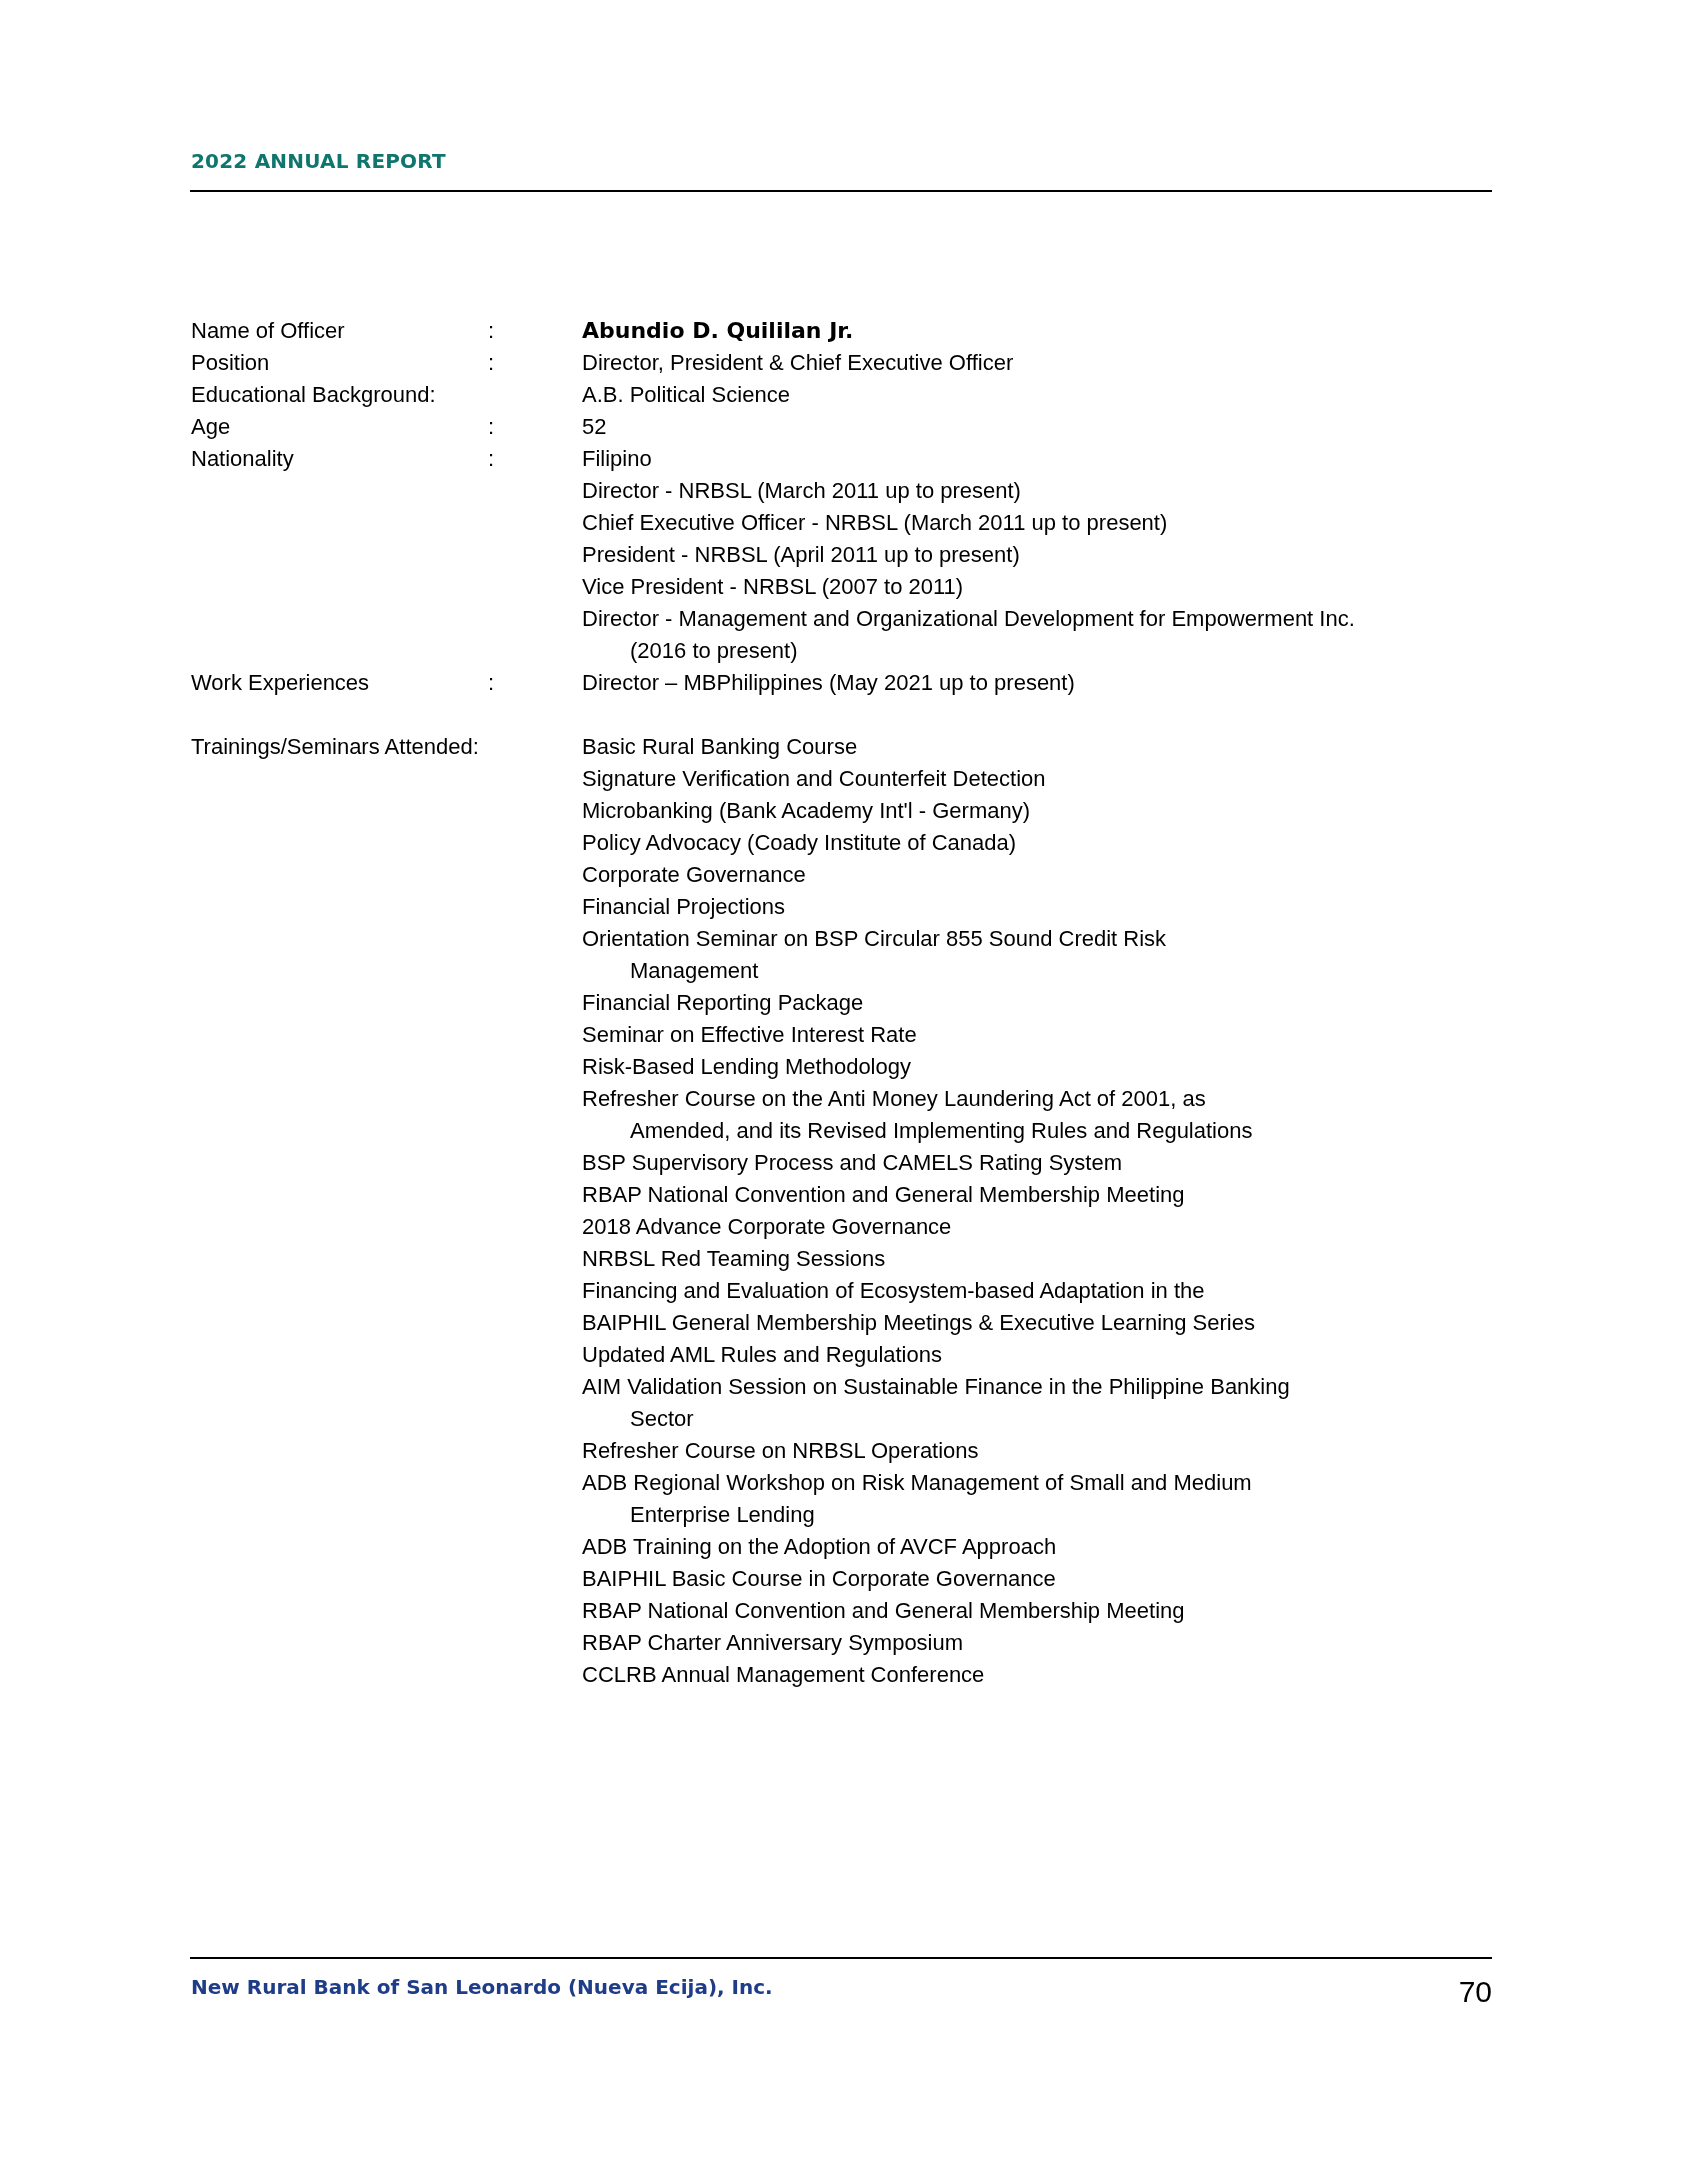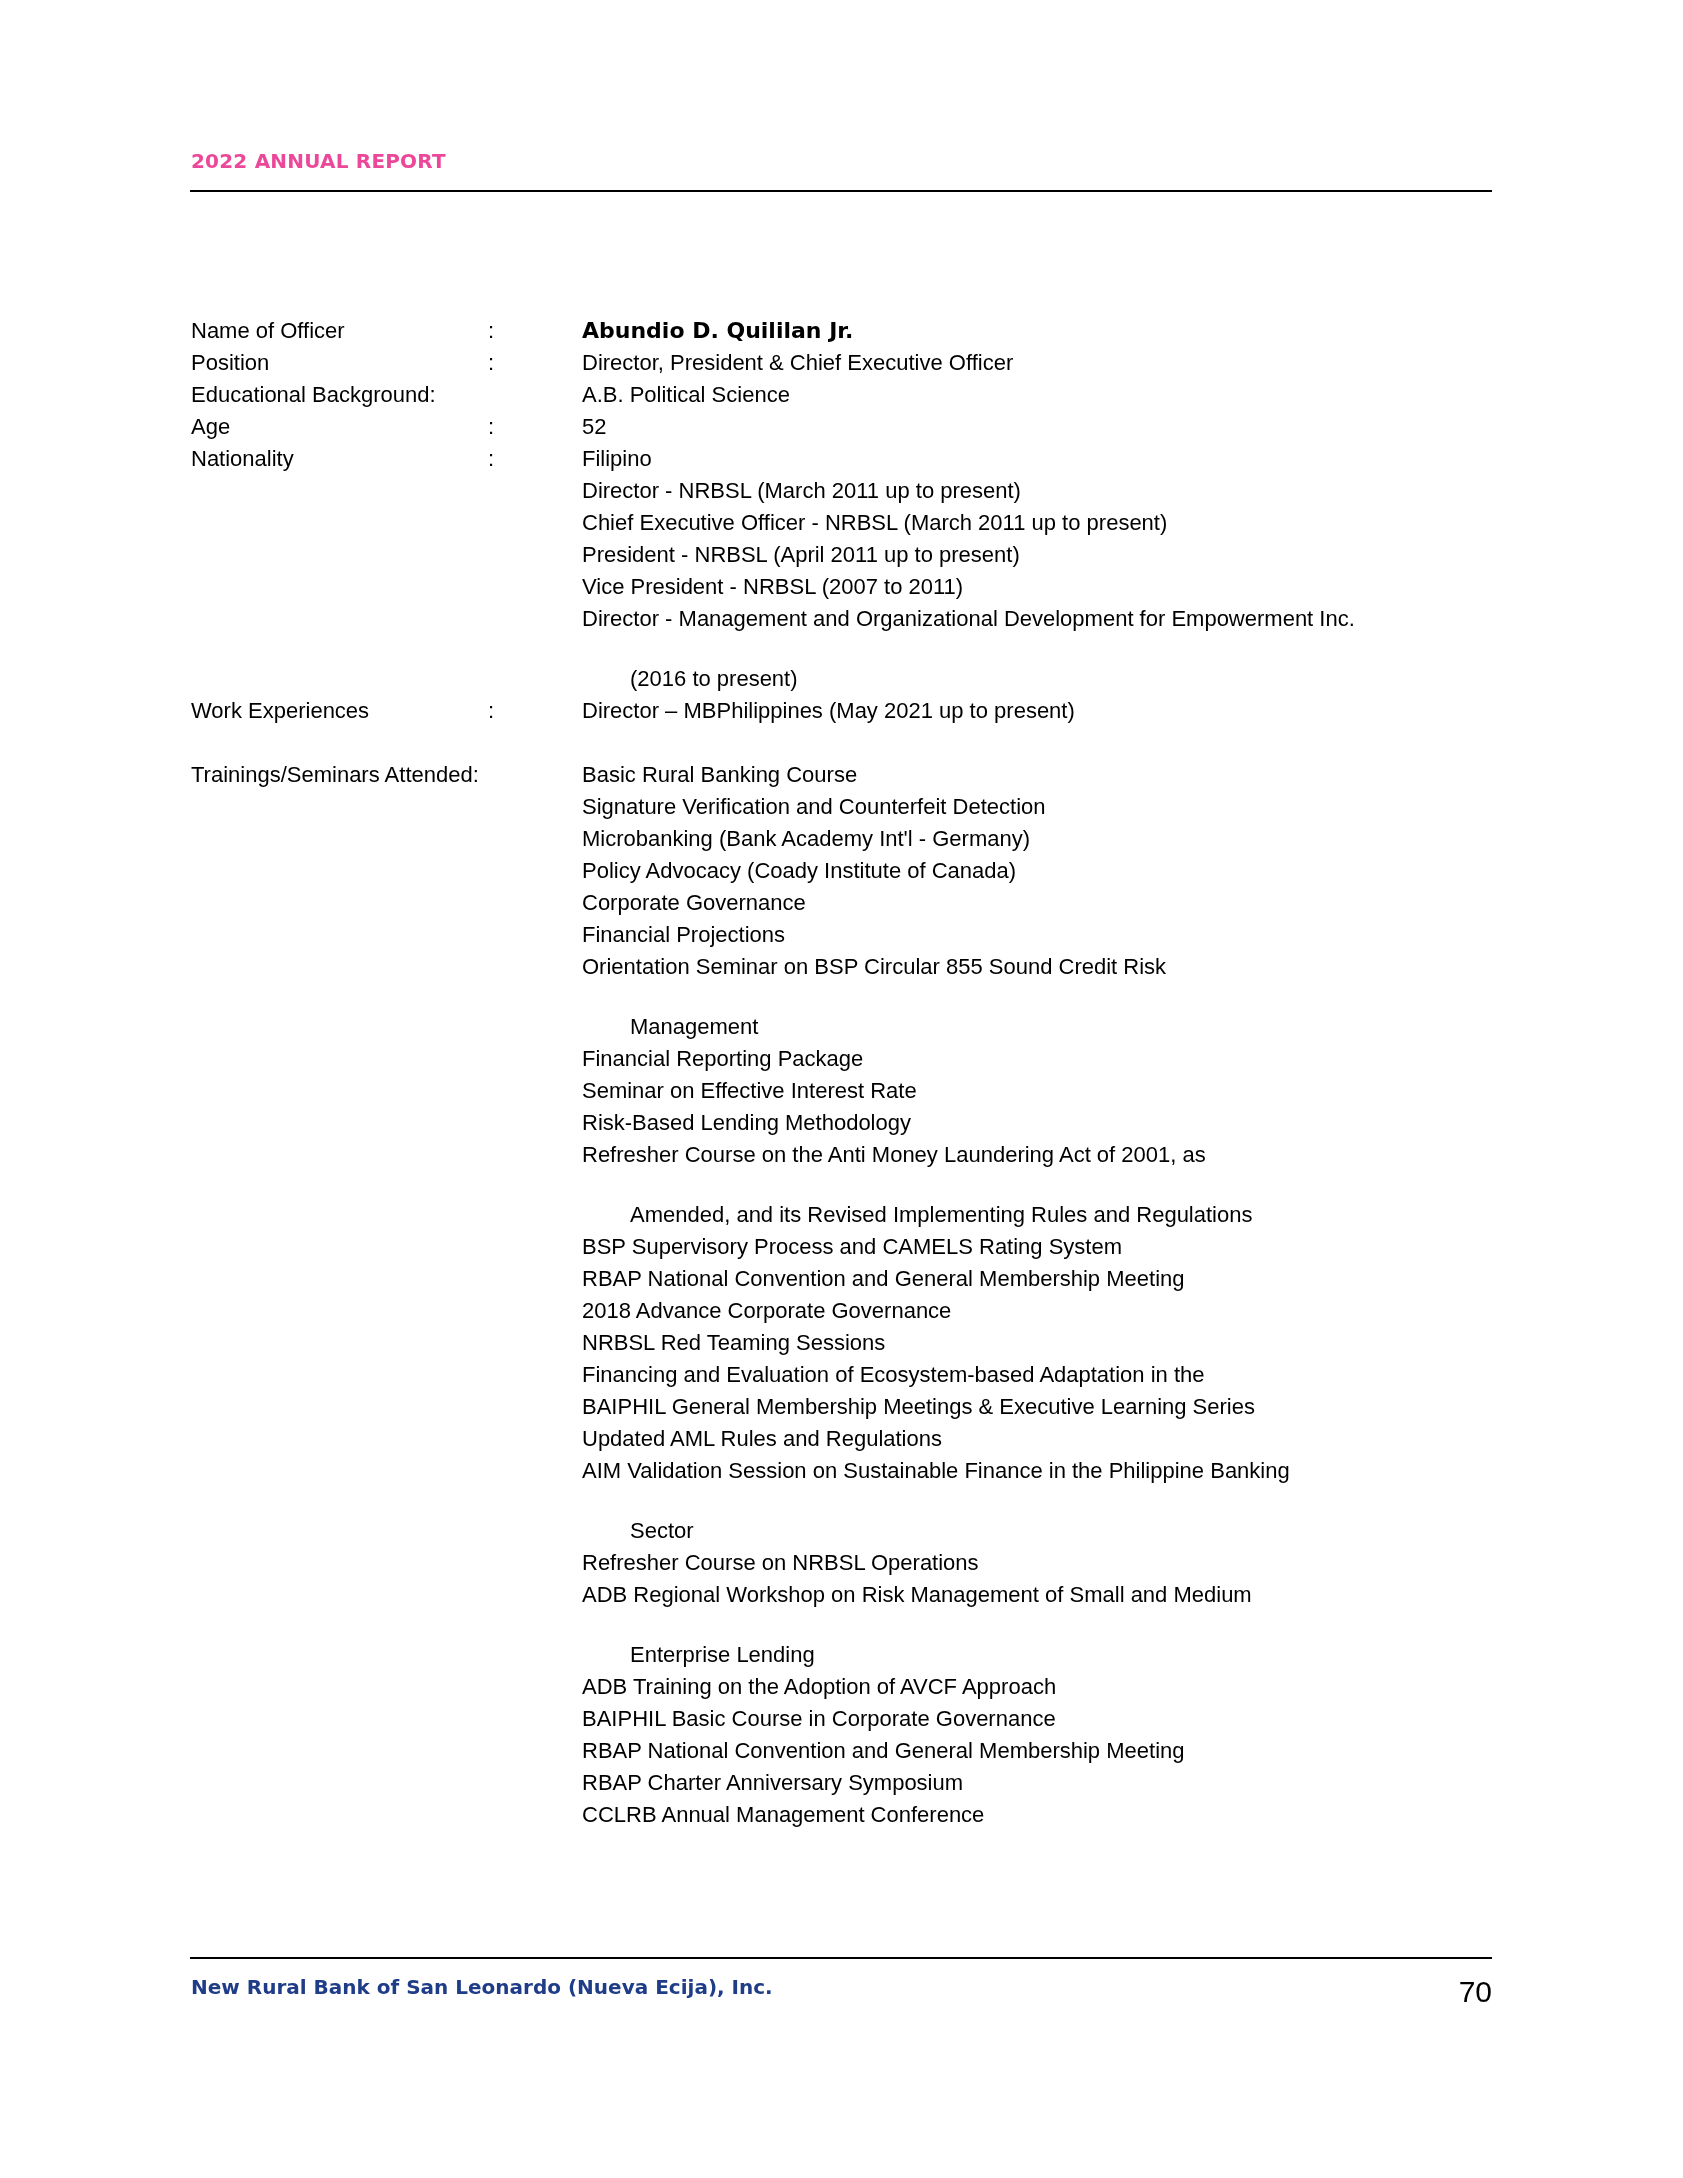--- a/index.html
+++ b/index.html
@@ -21,21 +21,21 @@
     width: 1683px;
     height: 2178px;
     background: #ffffff;
   }
   .header-title {
     position: absolute;
     left: 191px;
     top: 149px;
     font-size: 20px;
     font-weight: bold;
-    color: #ec4899;
+    color: #0f766e;
     letter-spacing: 0.2px;
     font-family: "DejaVu Sans", sans-serif;
   }
   .header-rule {
     position: absolute;
     left: 190px;
     top: 190px;
     width: 1302px;
     height: 2px;
     background: #000000;
@@ -90,21 +90,20 @@
   }
   .work-list li,
   .training-list li {
     font-size: 22px;
     line-height: 32px;
     padding-left: 0;
   }
   .wrap-indent {
     display: block;
     padding-left: 48px;
-    margin-top: 28px;
   }
   .trainings-block {
     display: flex;
     align-items: flex-start;
     margin-top: 32px;
   }
   .trainings-label {
     width: 297px;
     flex: 0 0 297px;
     font-size: 22px;

